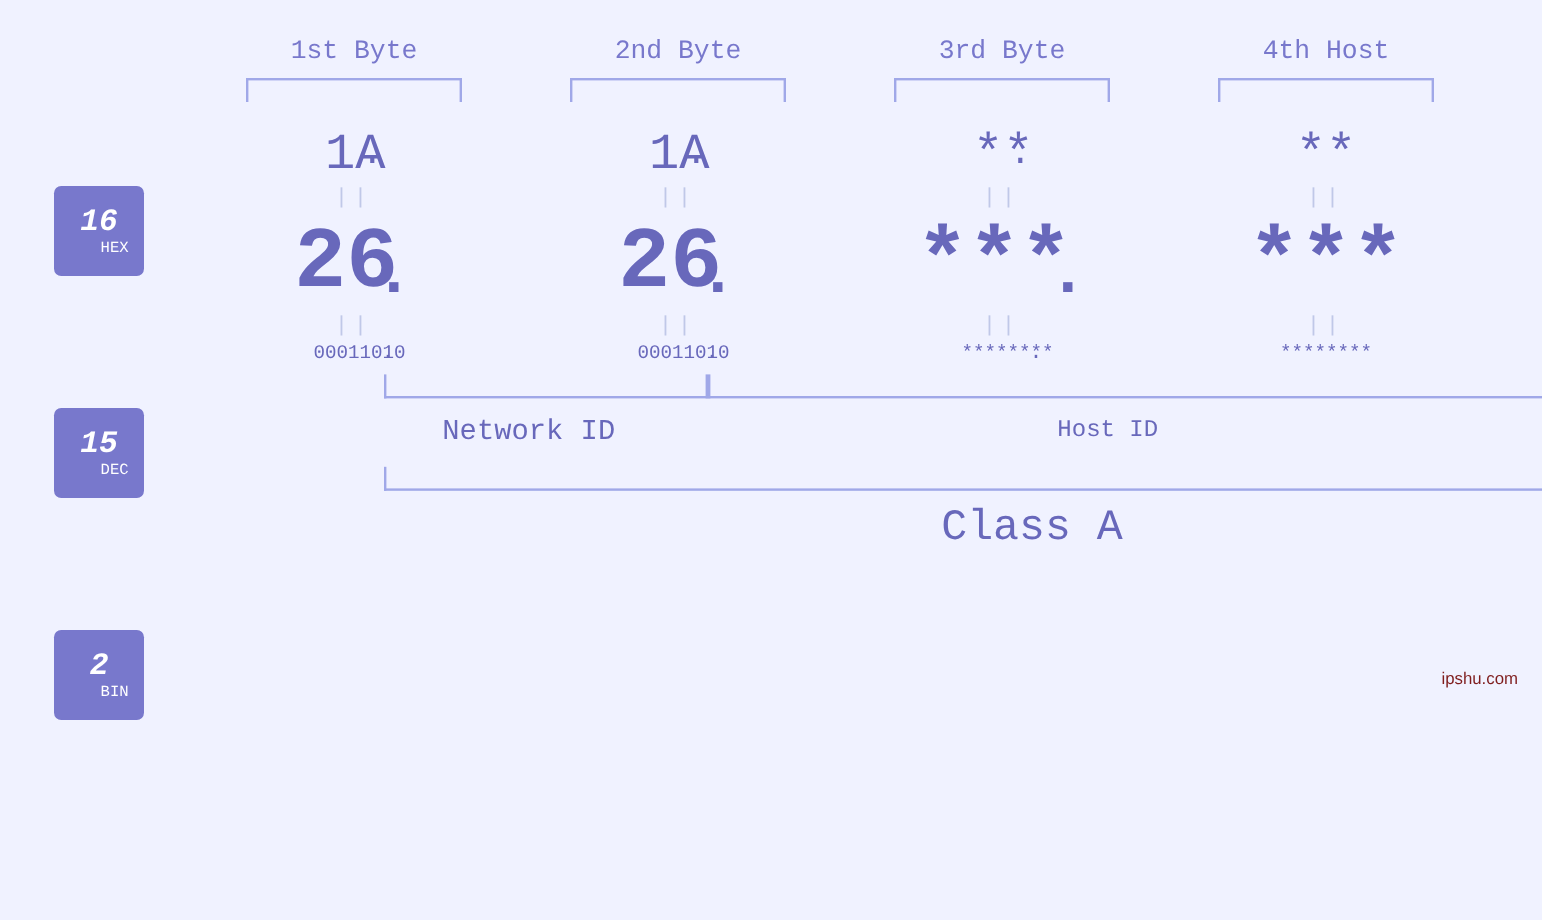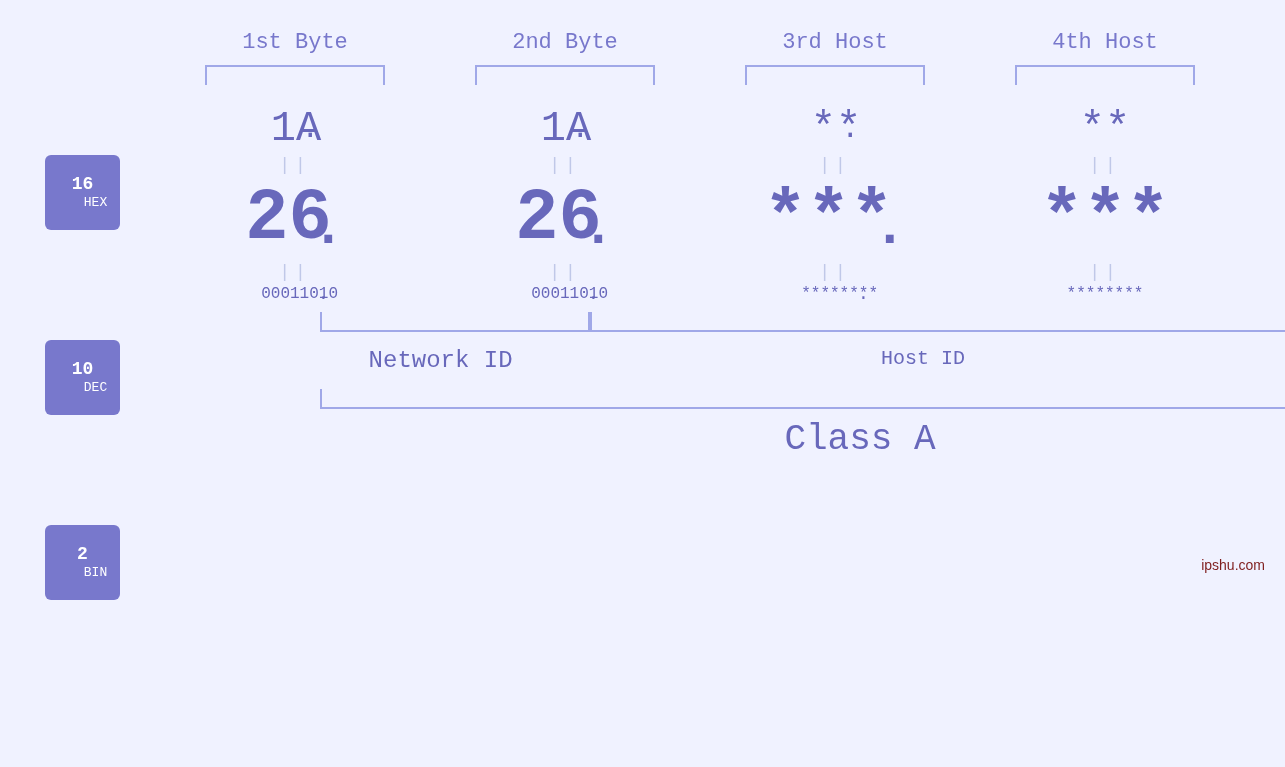--- a/index.html
+++ b/index.html
@@ -75,23 +75,24 @@
       background-color: #7878cc;
       border-radius: 6px;
       display: flex;
       flex-direction: column;
       align-items: center;
       justify-content: center;
       color: white;
     }
 
     .base-number {
-      font-size: 18px;
+      font-size: 26px;
       font-weight: bold;
       line-height: 1.1;
+      font-style: italic;
     }
 
     .base-name {
       font-size: 13px;
       font-weight: normal;
       margin-left: 26px;
     }
 
     
     .content-area {
@@ -250,21 +251,21 @@
     }
   </style>
 </head>
 <body>
 
 <div class="main-container">
 
   <div class="byte-headers">
     <div class="byte-header">1st Byte</div>
     <div class="byte-header">2nd Byte</div>
-    <div class="byte-header">3rd Host</div>
+    <div class="byte-header">3rd Byte</div>
     <div class="byte-header">4th Host</div>
   </div>
 
   <div class="bracket-row">
     <div class="bracket-cell">
       <div class="bracket"></div>
     </div>
     <div class="bracket-cell">
       <div class="bracket"></div>
     </div>
@@ -275,21 +276,21 @@
       <div class="bracket"></div>
     </div>
   </div>
 
   <div class="base-labels">
     <div class="base-box">
       <span class="base-number">16</span>
       <span class="base-name">HEX</span>
     </div>
     <div class="base-box">
-      <span class="base-number">10</span>
+      <span class="base-number">15</span>
       <span class="base-name">DEC</span>
     </div>
     <div class="base-box">
       <span class="base-number">2</span>
       <span class="base-name">BIN</span>
     </div>
   </div>
 
   <div class="content-area">
 

